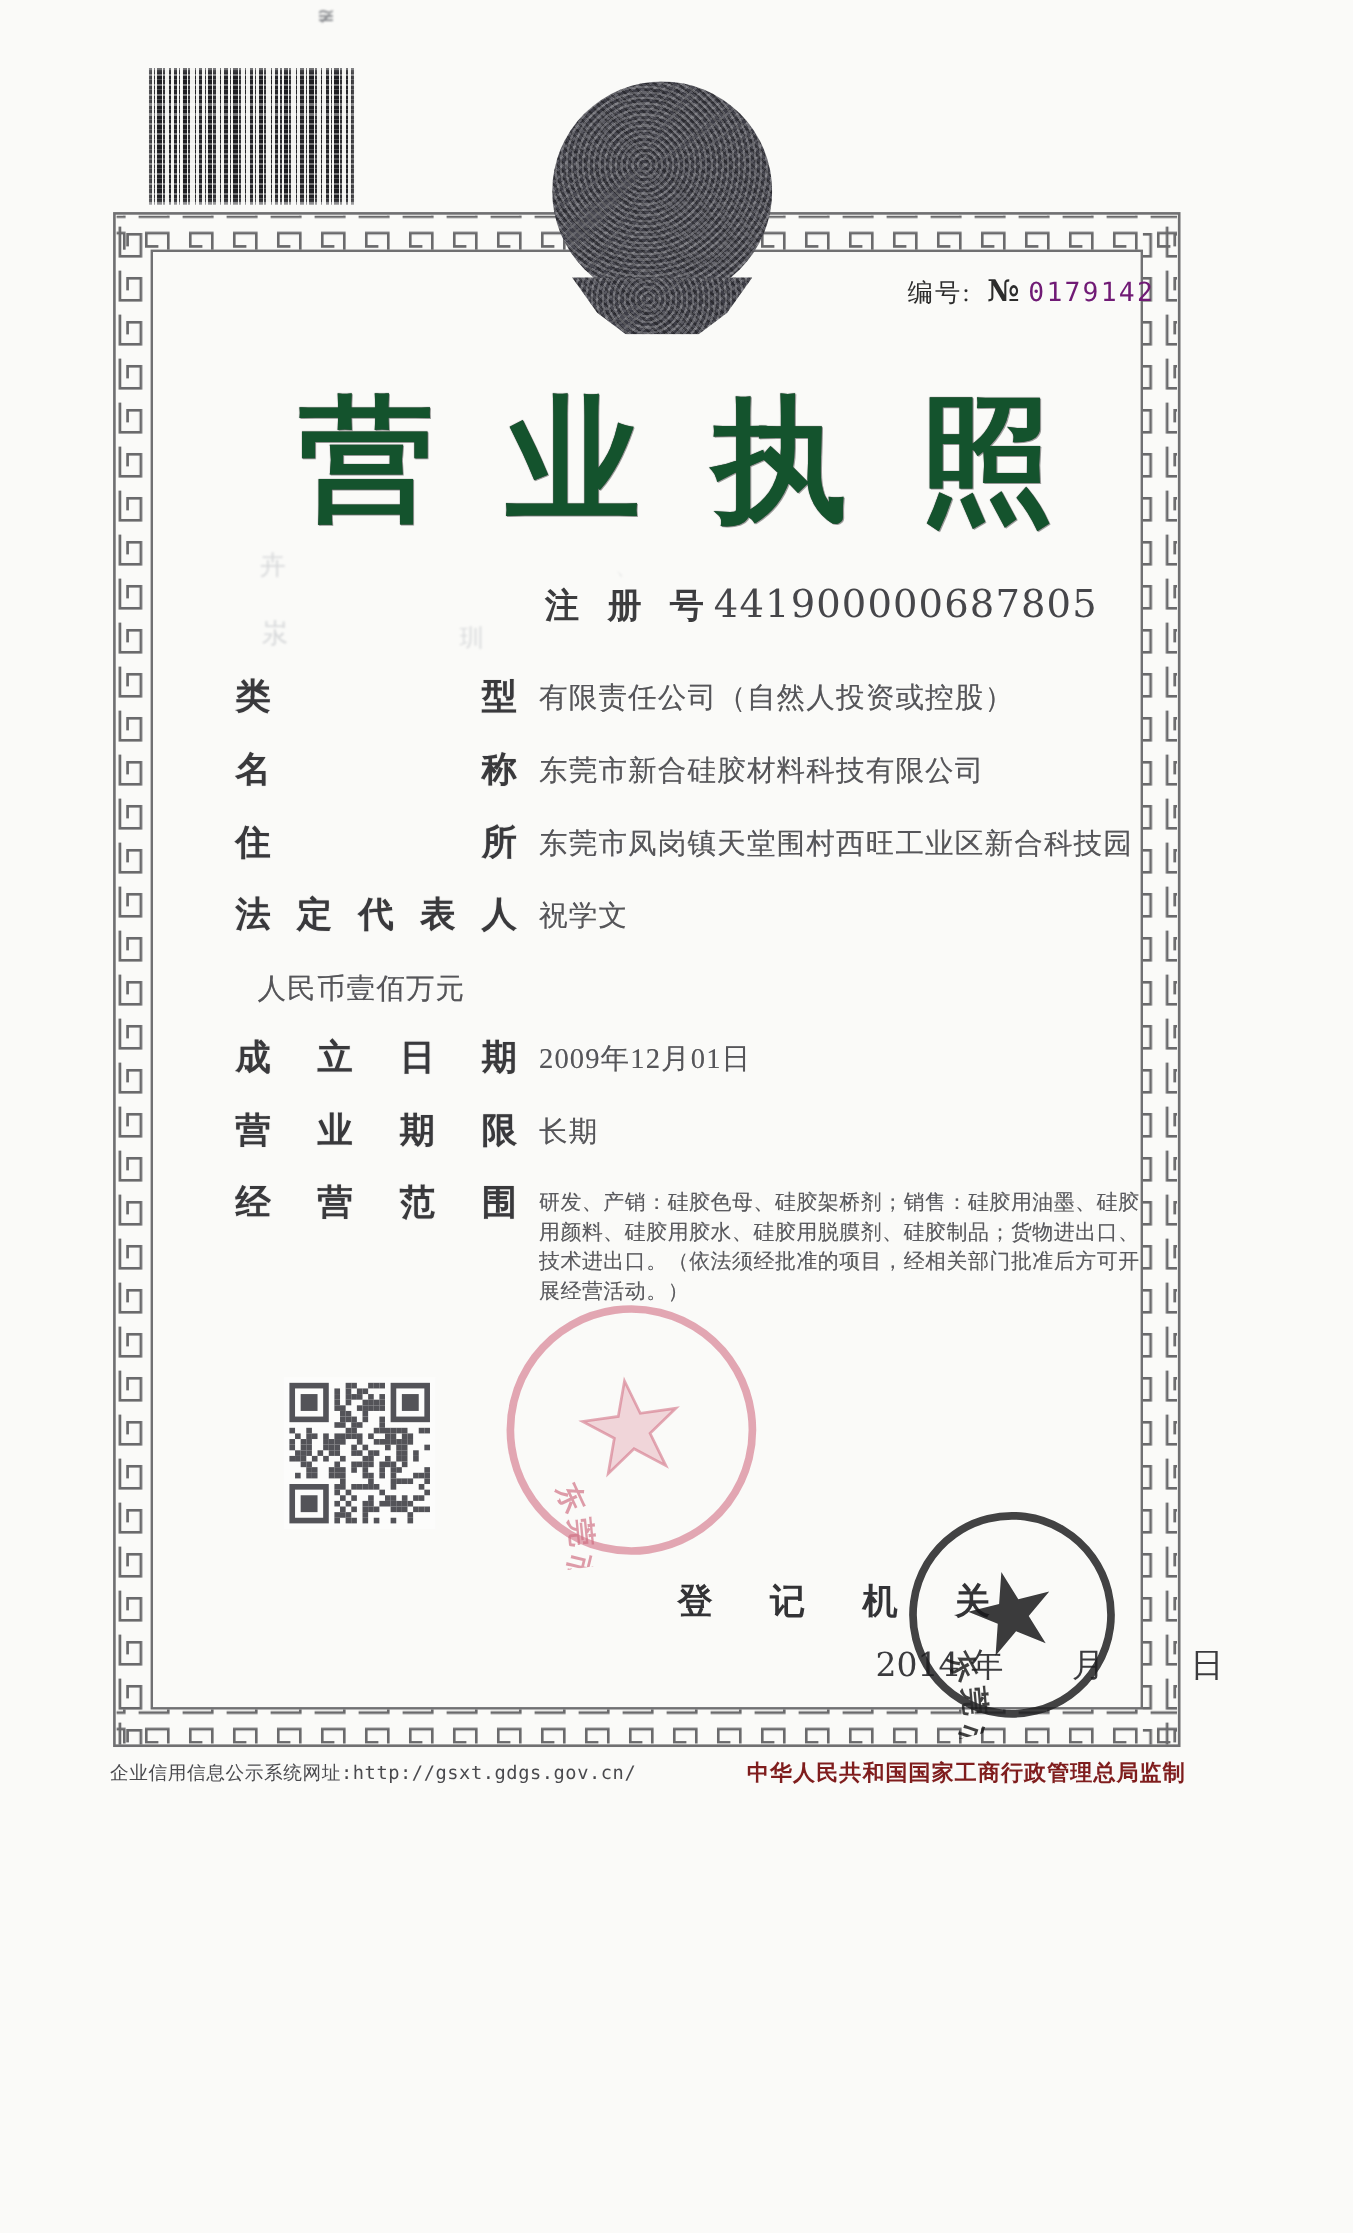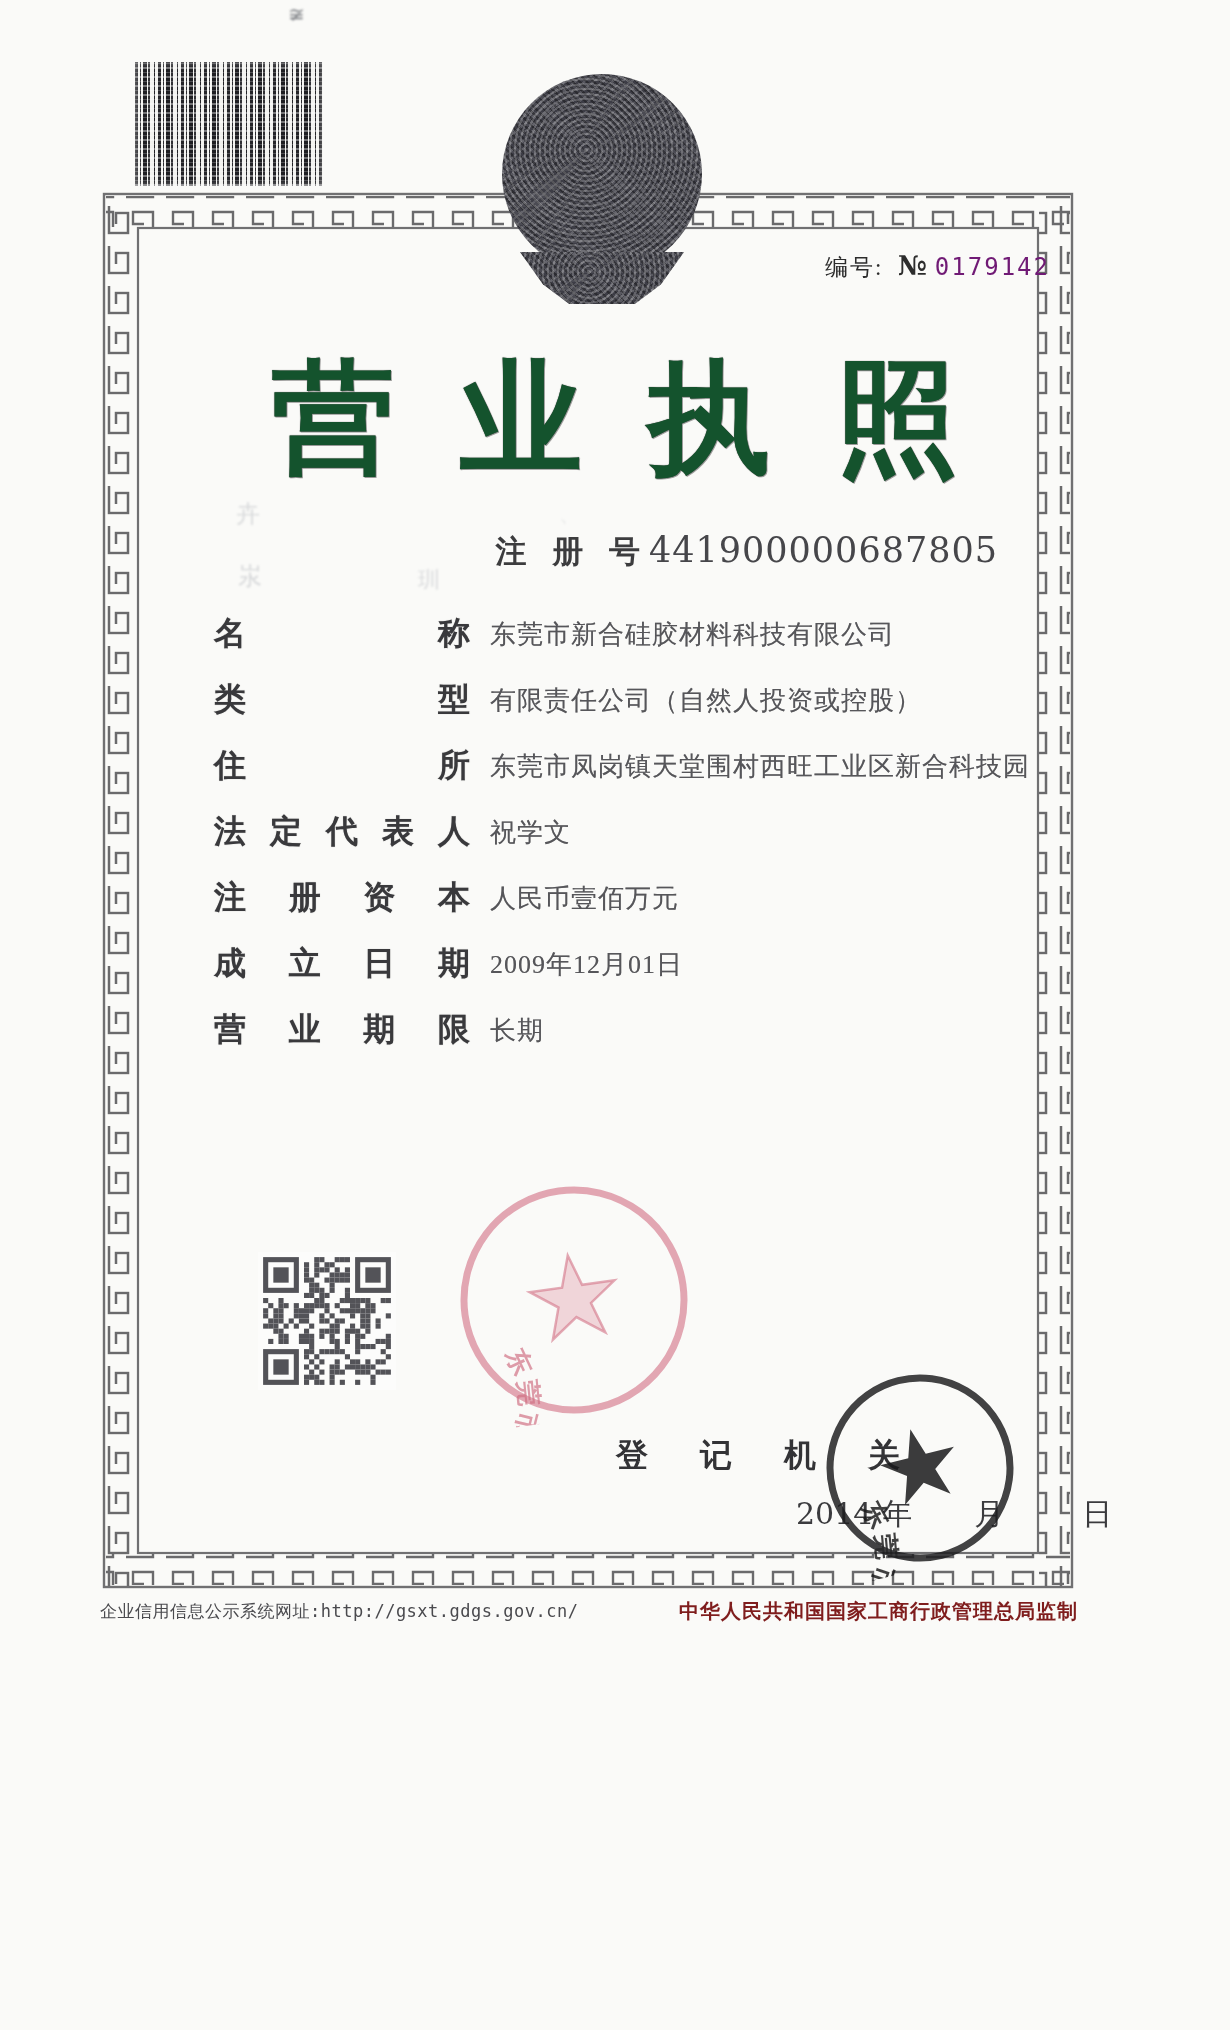--- a/index.html
+++ b/index.html
@@ -147,46 +147,49 @@
 
 <h1 class="title">营业执照</h1>
 
 <div class="regno">
   <span class="lbl">注 册 号</span>
   <span class="val">441900000687805</span>
 </div>
 
 <div class="fields">
   <div class="frow">
+    <div class="flabel">类型</div>
+    <div class="fvalue">有限责任公司（自然人投资或控股）</div>
+  </div>
+  <div class="frow">
     <div class="flabel">名称</div>
     <div class="fvalue">东莞市新合硅胶材料科技有限公司</div>
   </div>
   <div class="frow">
-    <div class="flabel">类型</div>
-    <div class="fvalue">有限责任公司（自然人投资或控股）</div>
-  </div>
-  <div class="frow">
     <div class="flabel">住所</div>
     <div class="fvalue">东莞市凤岗镇天堂围村西旺工业区新合科技园</div>
   </div>
   <div class="frow">
     <div class="flabel">法定代表人</div>
     <div class="fvalue">祝学文</div>
   </div>
   <div class="frow">
-    <div class="flabel">注册资本</div>
     <div class="fvalue">人民币壹佰万元</div>
   </div>
   <div class="frow">
     <div class="flabel">成立日期</div>
     <div class="fvalue">2009年12月01日</div>
   </div>
   <div class="frow">
     <div class="flabel">营业期限</div>
     <div class="fvalue">长期</div>
+  </div>
+  <div class="frow scope">
+    <div class="flabel">经营范围</div>
+    <div class="fvalue">研发、产销：硅胶色母、硅胶架桥剂；销售：硅胶用油墨、硅胶用颜料、硅胶用胶水、硅胶用脱膜剂、硅胶制品；货物进出口、技术进出口。（依法须经批准的项目，经相关部门批准后方可开展经营活动。）</div>
   </div>
 </div>
 
 <div class="qr">
   <svg width="138" height="138" viewBox="-1 -1 27 27">
     <rect x="-1" y="-1" width="27" height="27" fill="#fdfdfc"></rect>
     <g id="qr-modules" fill="#3c3c42">
         <rect x="10" y="0" width="1" height="1"></rect>
         <rect x="11" y="0" width="1" height="1"></rect>
         <rect x="14" y="0" width="1" height="1"></rect>

